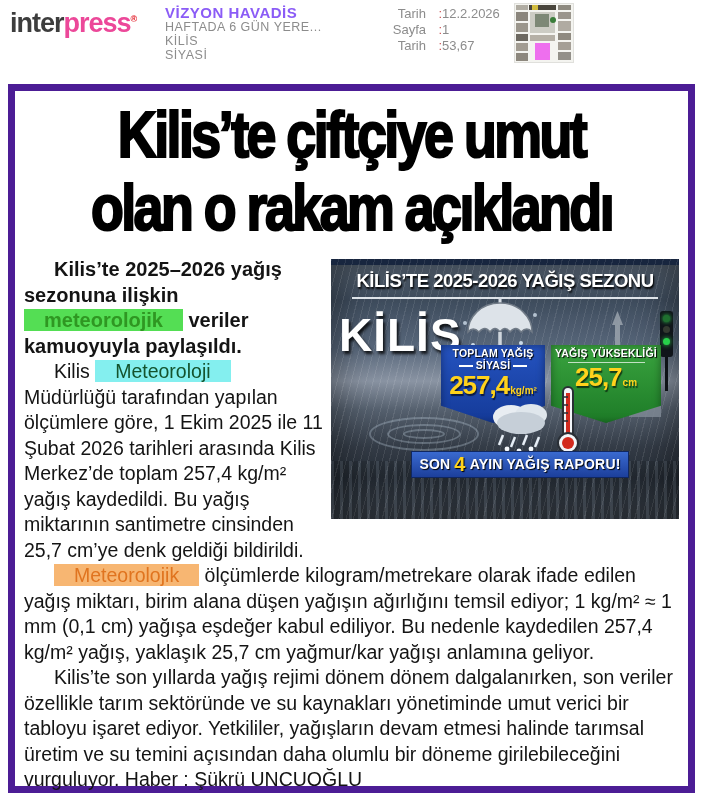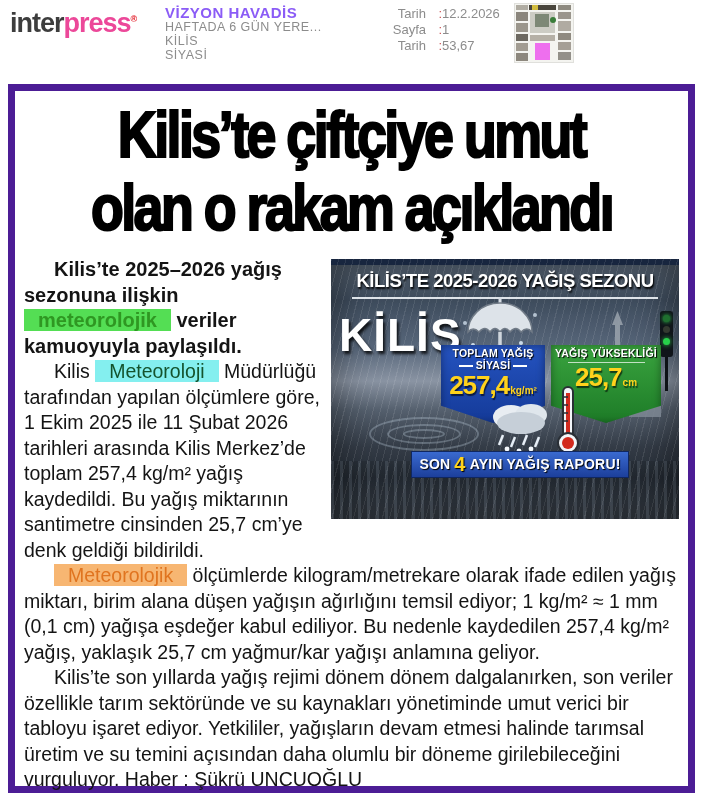--- a/index.html
+++ b/index.html
@@ -50,21 +50,21 @@
 
   
   .article-box { position:absolute; left:8px; top:84px; width:687px; height:709px; border:7px solid #4c1d95; background:#fff; }
   .headline { text-align:center; font-weight:bold; color:#000; padding-top:8px;
               font-size:64px; line-height:73px; letter-spacing:-3px;
               transform:scaleX(.84); transform-origin:50% 0; white-space:nowrap; }
   .headline div { -webkit-text-stroke:2.2px #000; }
   .article-body { padding:12px 9px 0 9px; font-size:19.5px; line-height:25.5px; color:#141414; text-align:left; }
   .article-body p { text-indent:30px; }
   .article-body p.bold { font-weight:bold; font-size:20px; }
-  .hl { padding:0 14px; }
+  .hl { padding:0 20px; }
   .hl-green  { background:#54de54; color:#2f9722; }
   .hl-cyan   { background:#84efef; color:#14532d; }
   .hl-orange { background:#f7b672; color:#e0741f; }
 
   
   .infographic { position:relative; float:right; width:348px; height:260px; margin:2px 0 4px 8px;
     background:linear-gradient(180deg,#5b6877 0%,#3f4d5e 16%,#57667a 34%,#8a94a3 47%,#55606e 58%,#343c47 72%,#262d36 84%,#3d454f 100%);
     overflow:hidden; box-shadow:inset 0 0 46px rgba(0,0,0,.55); }
   .info-topbar { position:absolute; left:0; top:0; width:100%; height:6px; background:#18263f; }
   .rain-overlay { position:absolute; inset:0;

